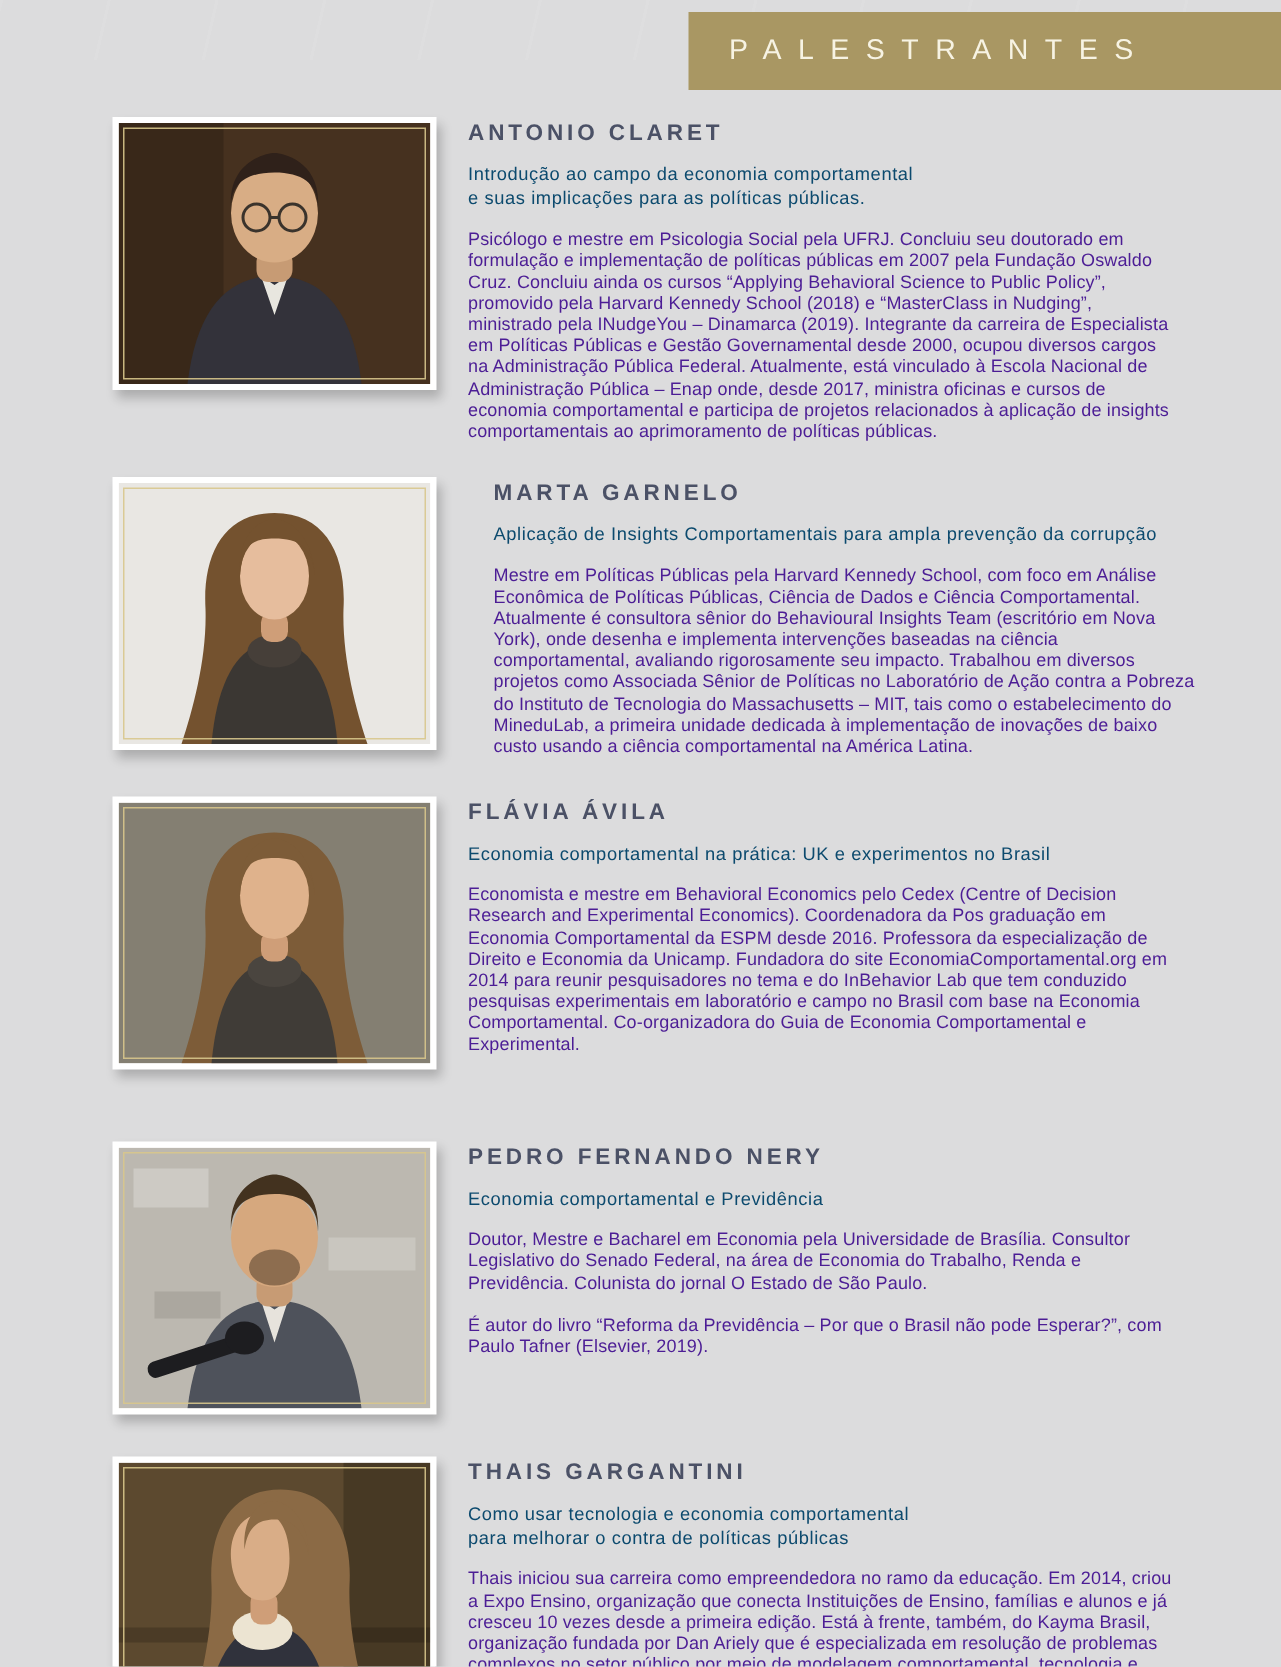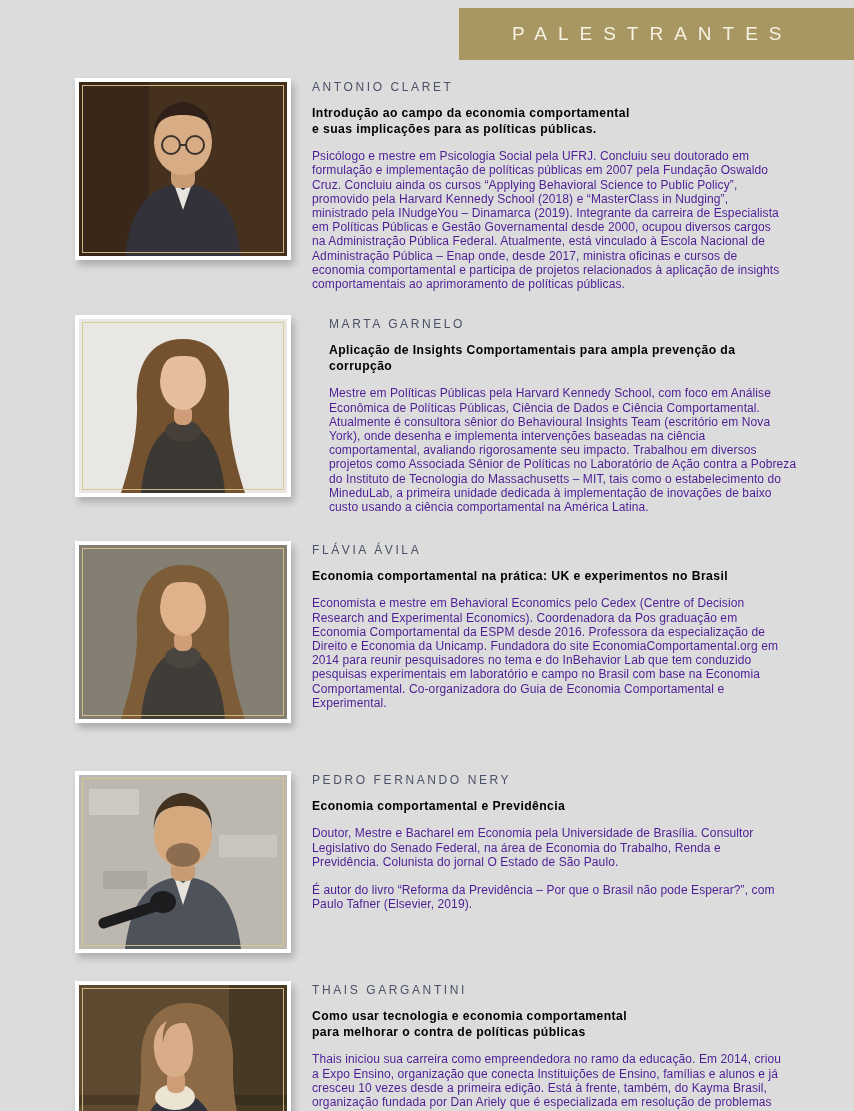--- a/index.html
+++ b/index.html
@@ -18,21 +18,21 @@
       #0c1940 66%, #060b1e 82%, #020409 100%);
   }
   .top-band::after{
     content:"";position:absolute;inset:0;
     background:repeating-linear-gradient(103deg,
       rgba(255,255,255,0.06) 0 2px, rgba(255,255,255,0) 2px 70px);
   }
   
   .banner{
     position:absolute;top:8px;left:459px;width:395px;height:52px;
-    display:flex;align-items:center;box-sizing:border-box;padding-left:53px;
+    display:flex;align-items:center;box-sizing:border-box;padding-left:27px;
     z-index:2;
   }
   .banner-label{
     font-size:19px;letter-spacing:11px;font-weight:normal;
   }
   
   .content{position:absolute;top:78px;left:75px;width:724px;}
   .row{display:flex;align-items:flex-start;}
   .row-1{margin-bottom:24px;}
   .row-2{margin-bottom:27px;justify-content:space-between;}
@@ -44,25 +44,25 @@
     box-shadow:3px 5px 7px rgba(0,0,0,0.22);
     position:relative;
   }
   .photo-inner{position:relative;width:208px;height:174px;overflow:hidden;}
   .photo-inner svg{display:block;width:208px;height:174px;}
   .photo-frame{
     position:absolute;inset:7px;border:1px solid rgba(216,198,140,0.9);
   }
   .text{margin-left:21px;width:470px;}
   .name{
-    margin:2px 0 0 0;font-size:12px;font-weight:normal;
+    margin:2px 0 0 0;font-size:15px;font-weight:bold;
     letter-spacing:2.6px;color:#4b5166;
   }
   .talk-title{
-    margin-top:11px;font-size:12.2px;font-weight:bold;color:#000000;
+    margin-top:11px;font-size:12.2px;font-weight:normal;color:#0c4a6e;
     line-height:1.32;letter-spacing:0.4px;white-space:pre-line;
   }
   .bio{
     margin-top:12px;font-size:12px;color:#4c1d95;
     line-height:14.2px;letter-spacing:0.1px;white-space:pre-line;
     width:470px;
   }
 </style>
 </head>
 <body style="background: rgb(220, 220, 221);">

